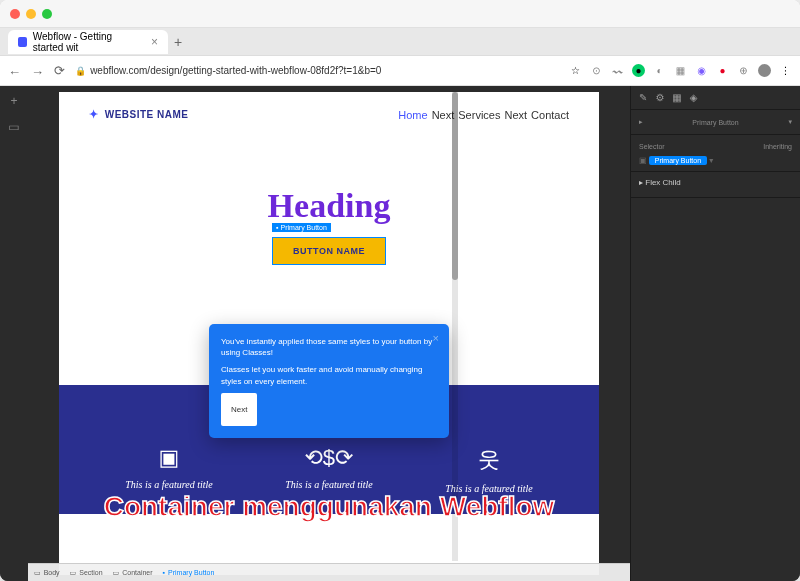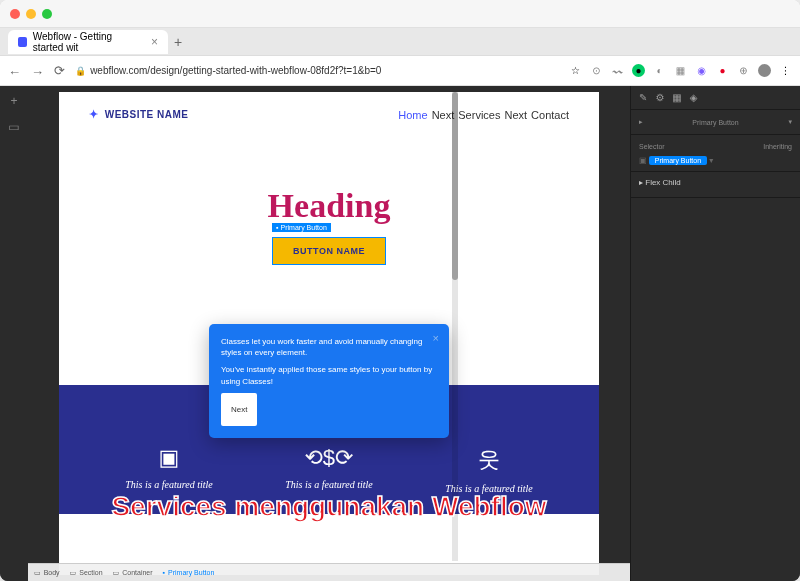--- a/index.html
+++ b/index.html
@@ -25,21 +25,21 @@
 .leftbar-icon{color:#888;font-size:12px}
 .canvas{flex:1;background:#2b2b2b;display:flex;justify-content:center;padding:6px 0;position:relative}
 .page{width:540px;background:#fff;position:relative;overflow:hidden}
 .site-nav{display:flex;justify-content:space-between;align-items:center;padding:16px 30px}
 .brand{display:flex;align-items:center;gap:6px;color:#2a2f8f;font-weight:700;font-size:10px;letter-spacing:.5px}
 .brand-icon{color:#4353ff;font-size:11px}
 .navlinks{display:flex;gap:4px;font-size:11px}
 .navlinks a{color:#333;text-decoration:none}
 .navlinks a.active{color:#4353ff}
 .hero{text-align:center;padding:50px 0 10px}
-.hero h1{font-family:Georgia,serif;font-size:34px;color:#be185d;font-weight:700}
+.hero h1{font-family:Georgia,serif;font-size:34px;color:#6d28d9;font-weight:700}
 .btn-wrap{display:inline-block;position:relative;margin-top:12px}
 .btn-tag{position:absolute;top:-14px;left:0;background:#0086ff;color:#fff;font-size:7px;padding:1px 4px;display:flex;align-items:center;gap:2px}
 .cta{background:#f5b800;color:#2a2f8f;border:1px solid #0086ff;padding:8px 20px;font-size:9px;font-weight:700;letter-spacing:.5px;cursor:pointer}
 .tooltip{position:absolute;top:232px;left:50%;transform:translateX(-50%);width:240px;background:#1976f2;border-radius:5px;padding:12px;color:#fff;box-shadow:0 6px 20px rgba(0,0,0,.3);z-index:10}
 .tooltip h4{font-size:10px;font-weight:700;margin-bottom:6px}
 .tooltip p{font-size:8px;line-height:1.4;margin-bottom:6px}
 .tooltip-close{position:absolute;top:8px;right:10px;color:#8bb8f0;font-size:11px;cursor:pointer}
 .tooltip-next{background:#fff;color:#333;border:none;padding:12px 10px;font-size:8px;border-radius:2px;cursor:pointer}
 .features{background:#2a2f8f;padding:60px 30px 20px;display:flex;justify-content:space-around;margin-top:110px}
 .feat{text-align:center;color:#fff}
@@ -130,42 +130,42 @@
             <div class="btn-tag">
               <span>▪</span>
               <span>Primary Button</span>
             </div>
             <button class="cta">BUTTON NAME</button>
           </div>
         </div>
 
         <div class="tooltip">
           <span class="tooltip-close">×</span>
+          <p>You've instantly applied those same styles to your button by using Classes!</p>
           <p>Classes let you work faster and avoid manually changing styles on every element.</p>
-          <p>You've instantly applied those same styles to your button by using Classes!</p>
           <button class="tooltip-next">Next</button>
         </div>
 
         <div class="features">
           <div class="feat">
             <div class="feat-icon">▣</div>
             <div class="feat-title">This is a featured title</div>
           </div>
           <div class="feat">
             <div class="feat-icon">⟲$⟳</div>
             <div class="feat-title">This is a featured title</div>
           </div>
           <div class="feat">
             <div class="feat-icon">웃</div>
             <div class="feat-title">This is a featured title</div>
           </div>
         </div>
       </div>
 
-      <div class="overlay-text">Services menggunakan Webflow</div>
+      <div class="overlay-text">Container menggunakan Webflow</div>
       <div class="scrollbar">
           <div class="scroll-thumb"></div>
         </div>
     </div>
 
     <div class="rightpanel">
       <div class="rp-head">
         <span class="rp-head-icon">✎</span>
         <span class="rp-head-icon">⚙</span>
         <span class="rp-head-icon">▦</span>

